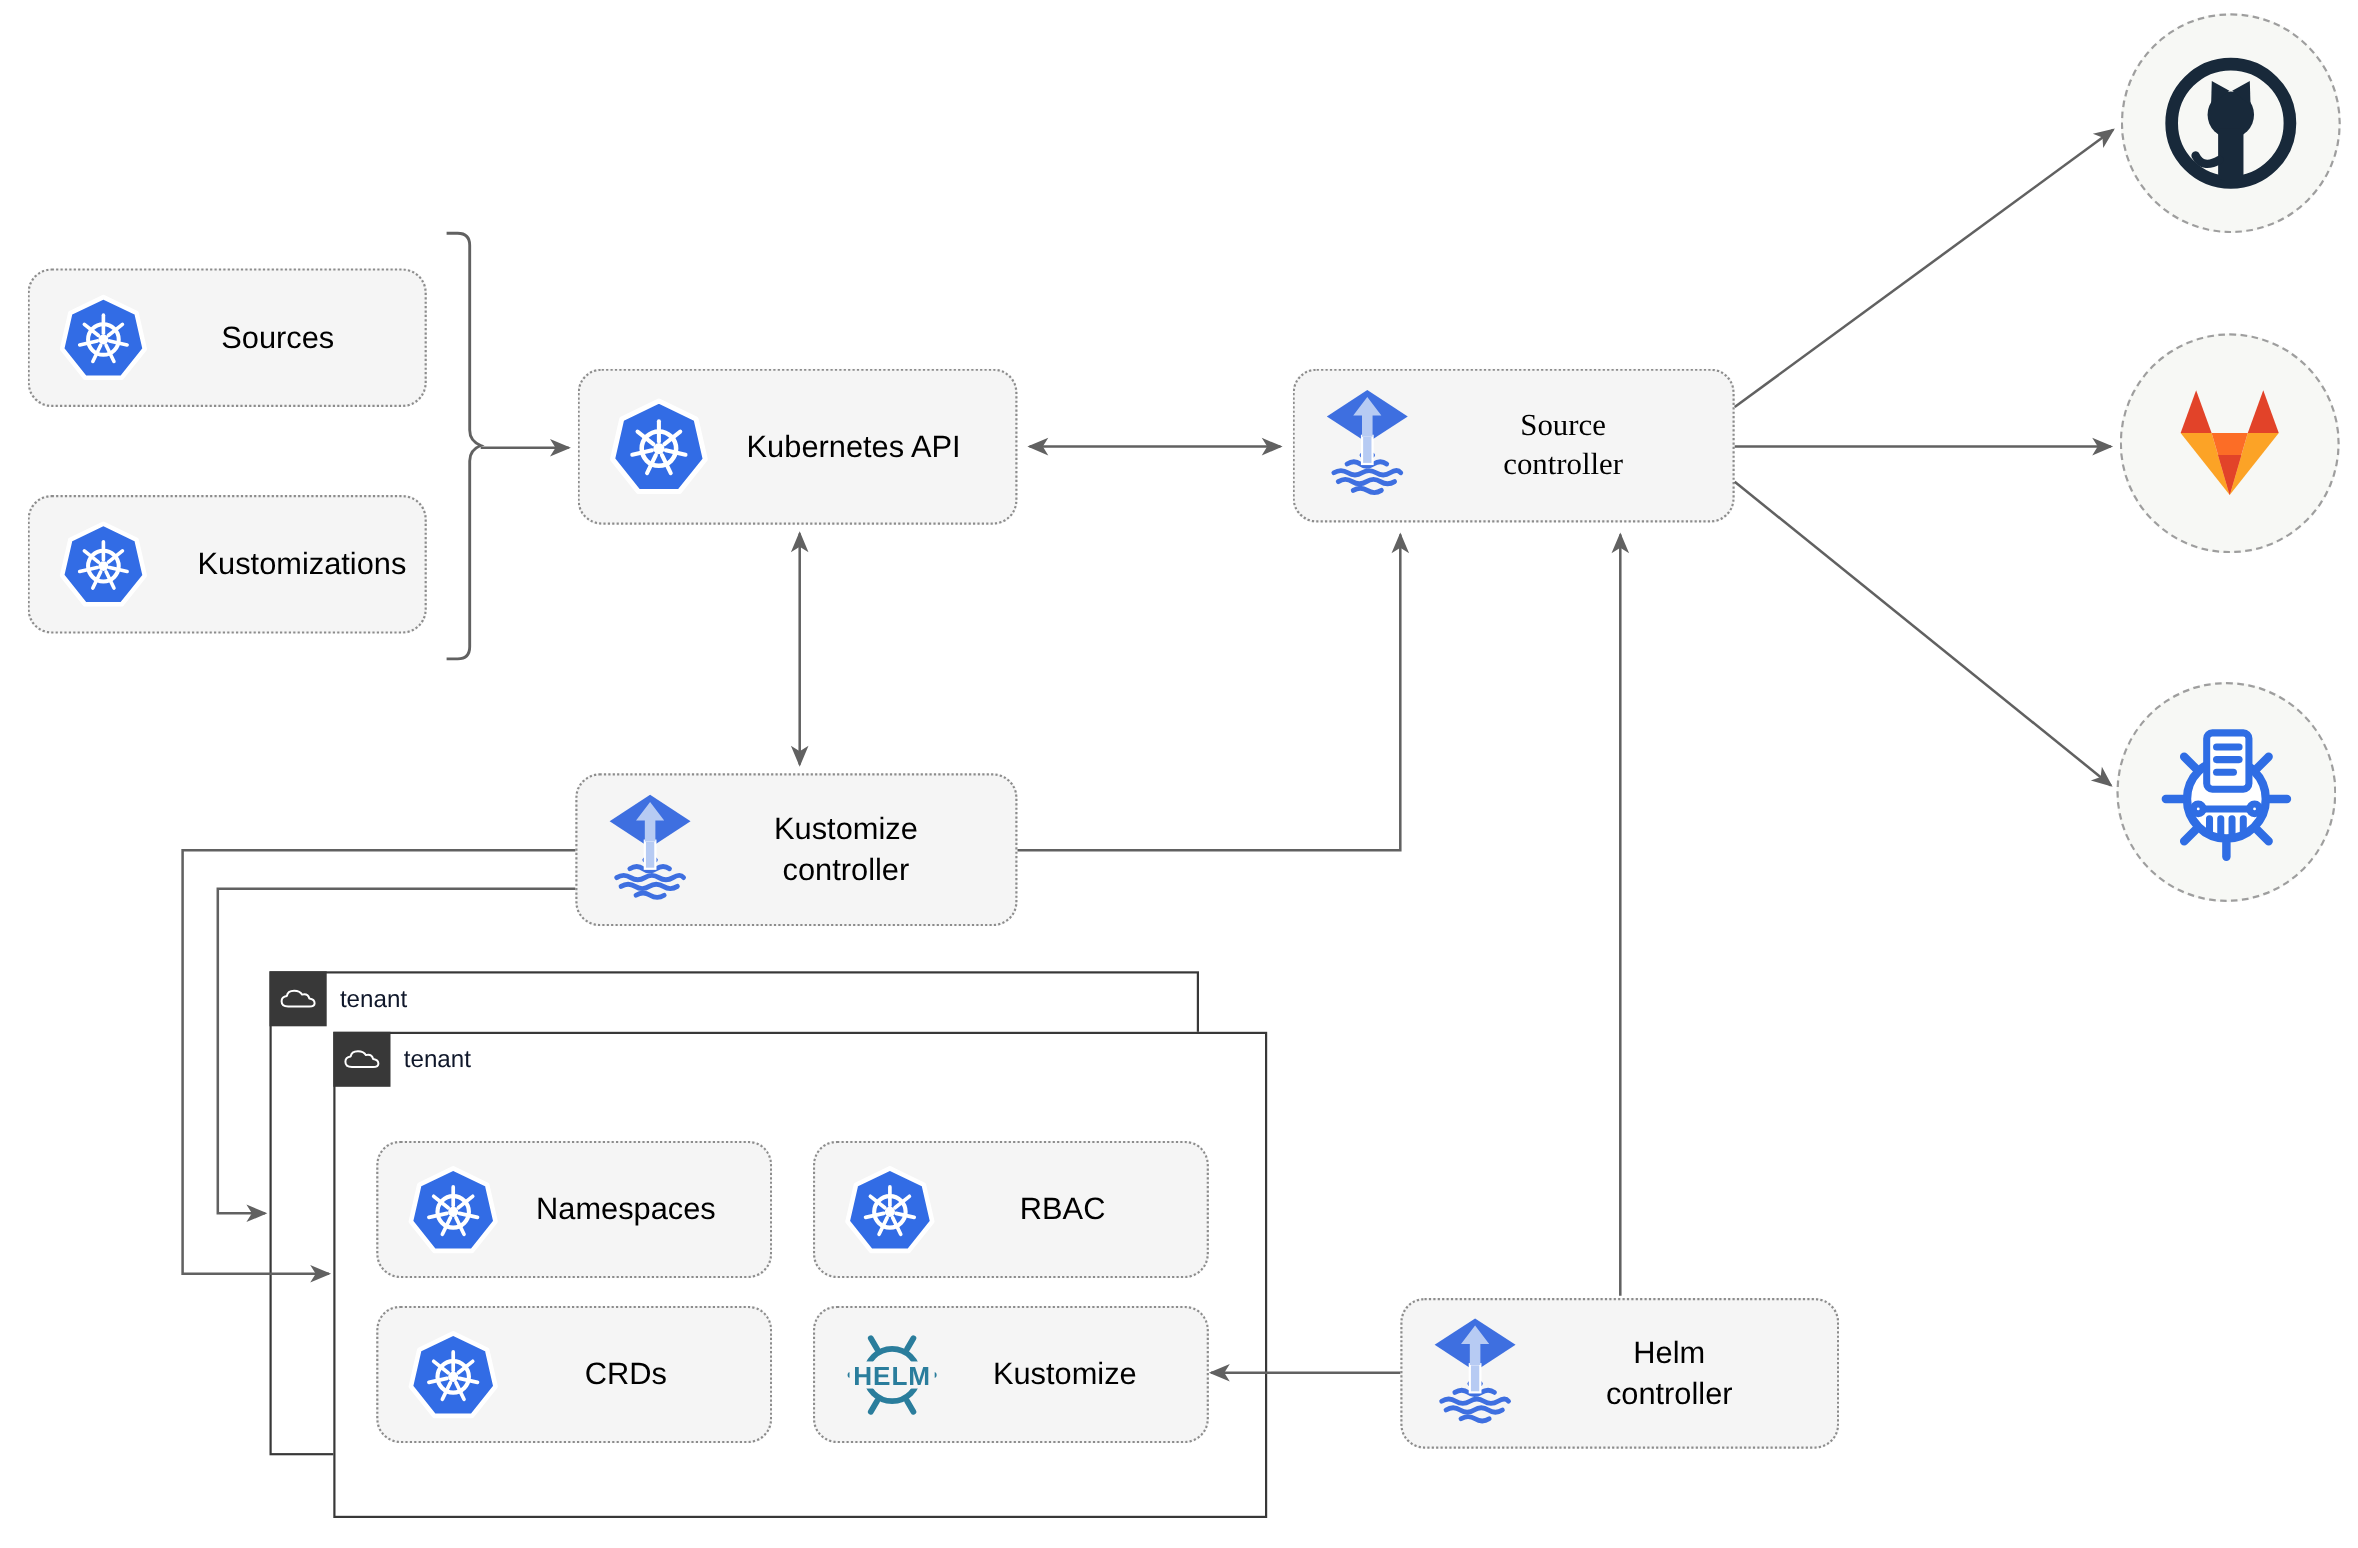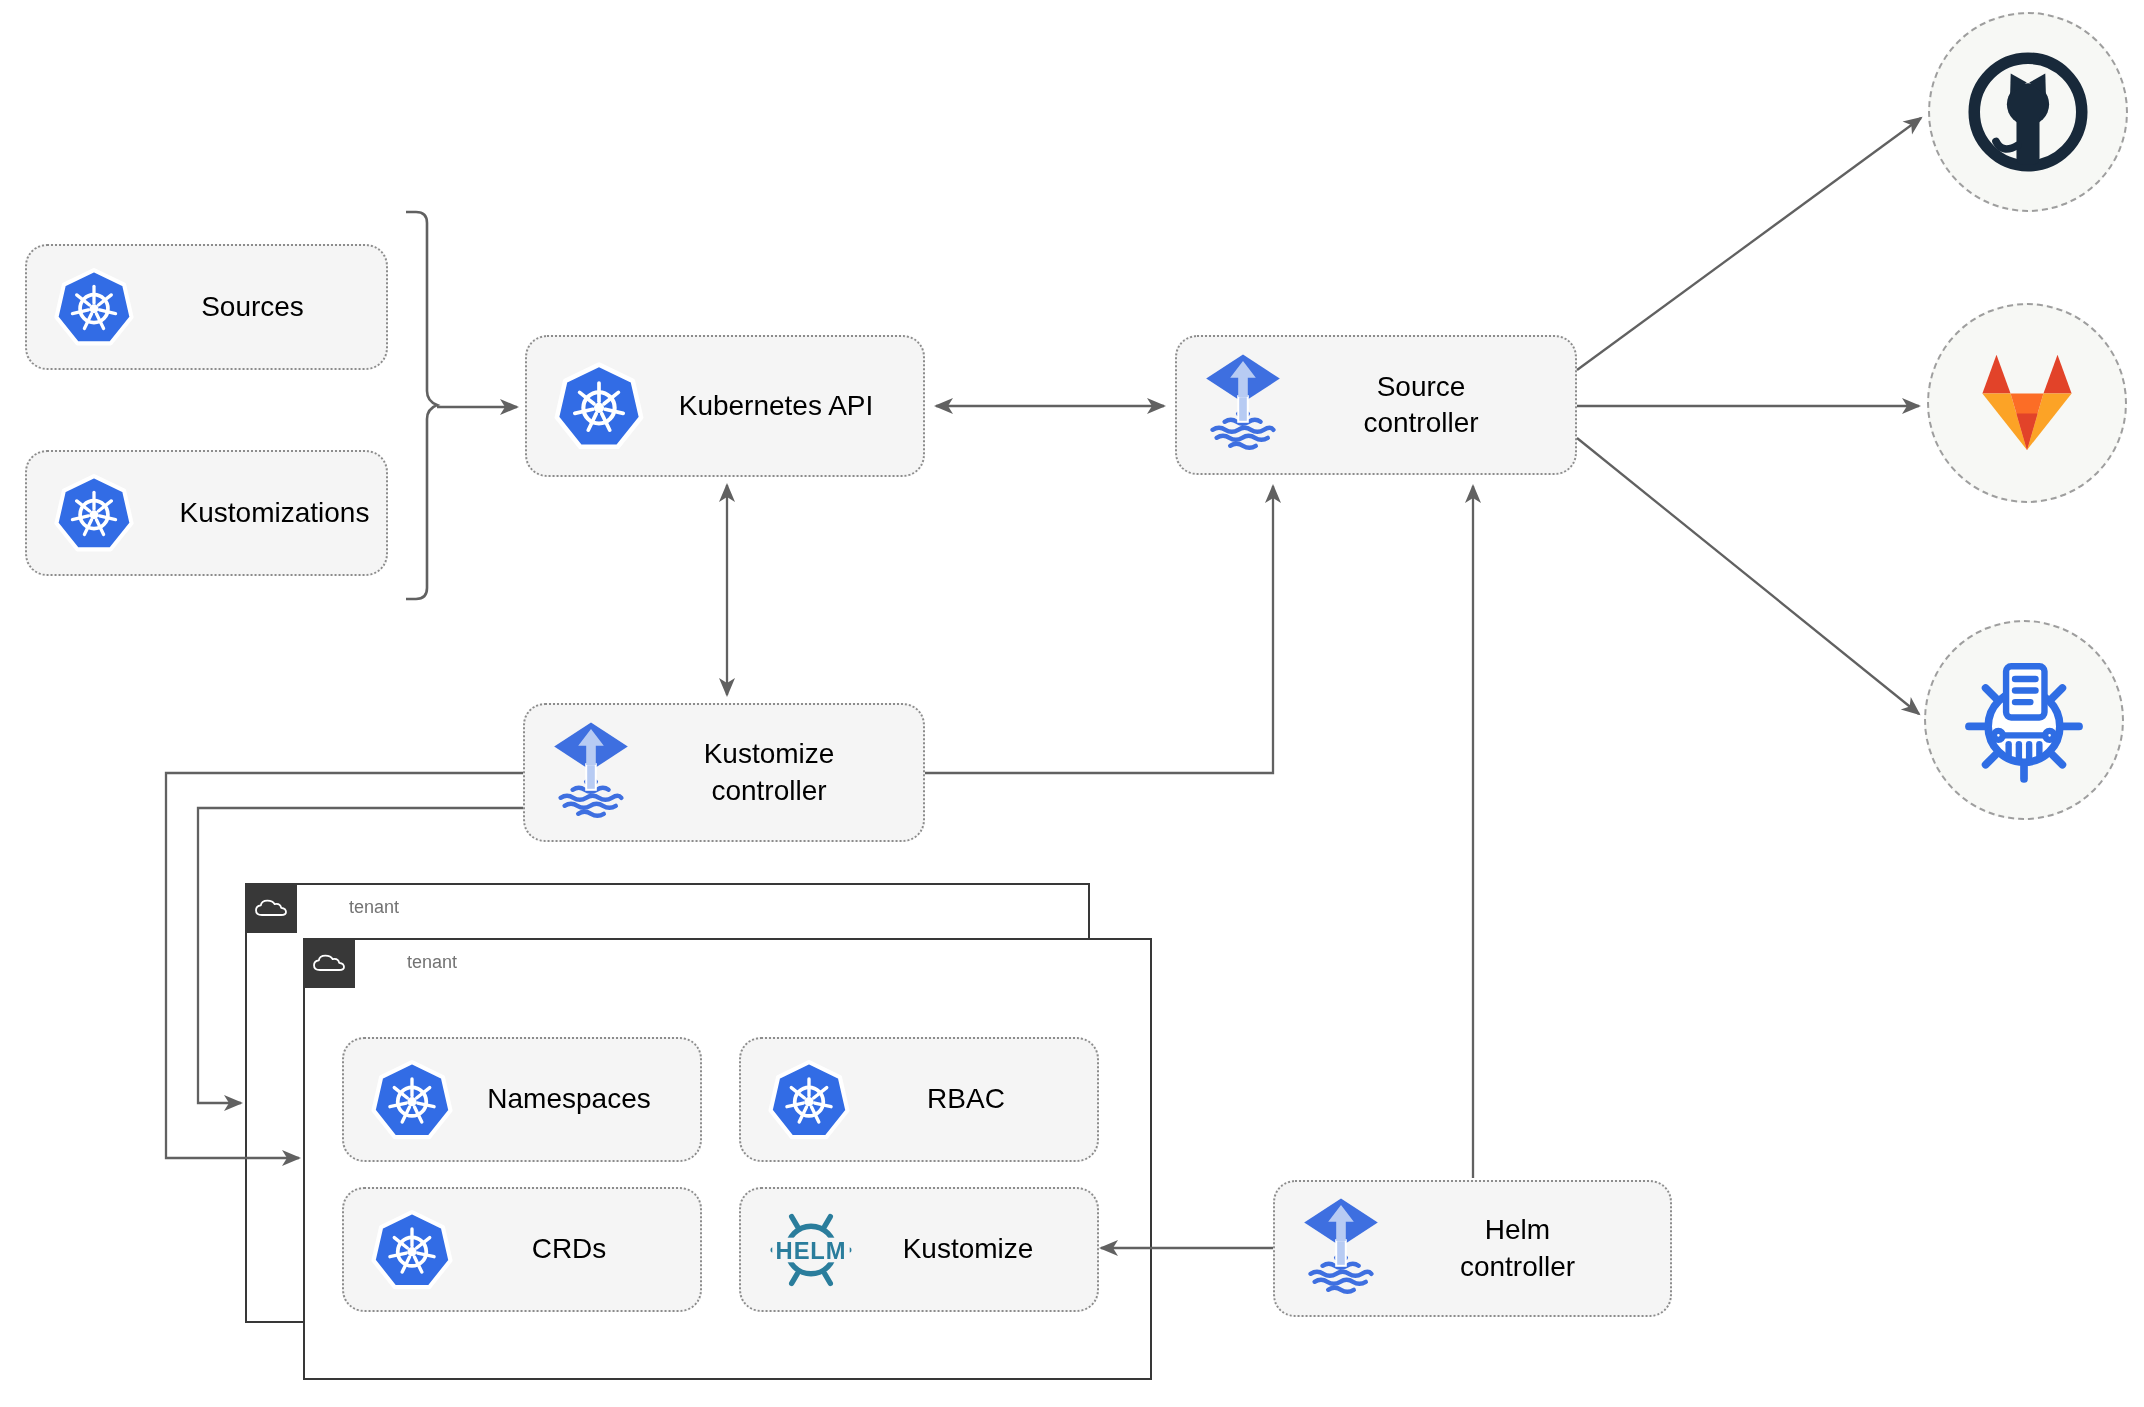--- a/index.html
+++ b/index.html
@@ -27,21 +27,21 @@
     border:2.5px solid var(--color-tenant-dark);
   }
   .tenant-header{
     position:absolute;top:-2.5px;left:-2.5px;width:52px;height:50px;
     background:var(--color-tenant-dark);
     display:flex;align-items:center;justify-content:center;
   }
   .tenant-header svg{display:block;width:36px;height:auto;}
   .tenant-label{
     position:absolute;top:-2.5px;left:62px;height:50px;
-    display:flex;align-items:center;font-size:18px;color:#737373;margin-left:40px;
+    display:flex;align-items:center;font-size:22px;color:#0f172a;
   }
   
   .circle{
     position:absolute;width:200px;height:200px;box-sizing:border-box;
     border-radius:50%;
     background:var(--color-circle-fill);
     border:2.5px dashed var(--color-circle-border);
     display:flex;align-items:center;justify-content:center;
   }
   .circle .icon svg{display:block;}
@@ -204,21 +204,21 @@
       <line x1="47" y1="58.3" x2="38.3" y2="76.3"></line>
       <line x1="43.2" y1="53.6" x2="23.7" y2="58"></line>
       <line x1="44.5" y1="47.6" x2="28.9" y2="35.2"></line>
     </g>
     <circle cx="50" cy="52" r="5.5" style="fill:#fff"></circle>
   </svg>
 </span>
     <span class="label"><span class="wrap">Kubernetes API</span></span>
   </div>
 
-  <div class="node" style="left:1175px;top:335px;width:402px;height:140px;">
+  <div class="node" style="left:1175px;top:335px;width:402px;height:140px;font-family:Liberation Serif, serif;">
     <span class="icon" style="width:80px">
   <svg viewBox="0 0 100 130" xmlns="http://www.w3.org/2000/svg">
     <polygon points="50,2 96,32 50,62 4,32" style="fill:var(--color-flux-blue)"></polygon>
     <g style="stroke:var(--color-flux-blue)" stroke-width="5.5" fill="none" stroke-linecap="round">
       <path d="M44,76 q6,-5 12,0"></path>
       <path d="M27,86 q8,-5 15,0 t15,0 t15,0"></path>
       <path d="M12,96 q8,-5 16,0 t16,0 t16,0 t16,0 t12,0"></path>
       <path d="M17,106 q8,-5 16,0 t16,0 t16,0 t16,0"></path>
       <path d="M34,116 q8,-5 16,0 t16,0"></path>
     </g>

